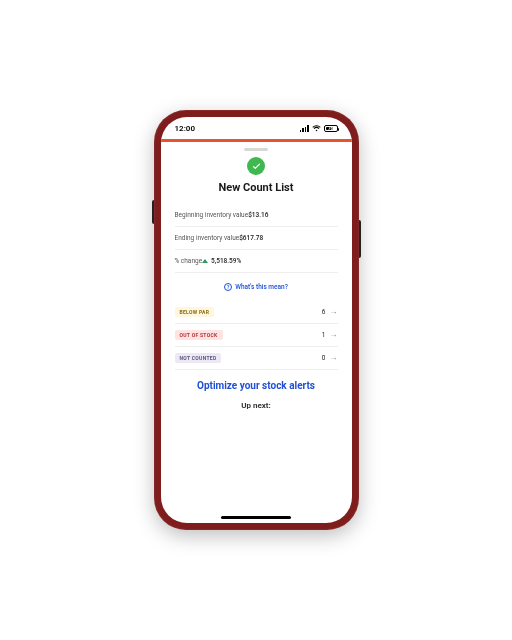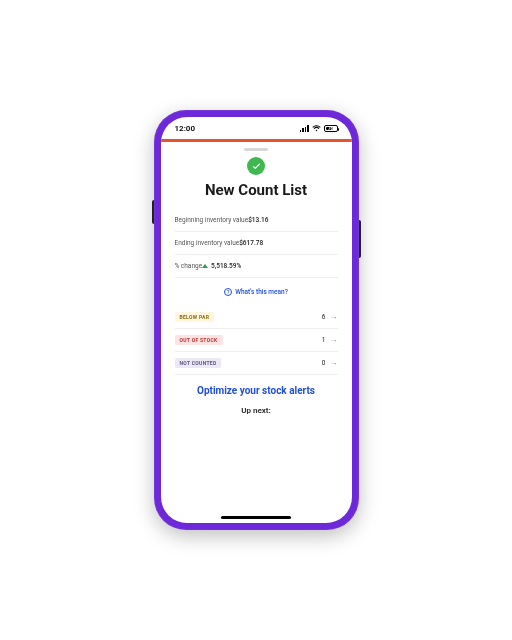--- a/index.html
+++ b/index.html
@@ -4,21 +4,21 @@
 <style>
   * { box-sizing: border-box; margin: 0; padding: 0; }
   body {
     width: 512px; height: 640px;
     background: #ffffff;
     display: flex; align-items: center; justify-content: center;
     font-family: -apple-system, BlinkMacSystemFont, "Segoe UI", Roboto, sans-serif;
   }
   .phone {
     width: 205px; height: 420px;
-    background: #6d28d9;
+    background: #7f1d1d;
     border-radius: 32px;
     padding: 7px;
     box-shadow: 0 6px 20px rgba(0,0,0,0.25), inset 0 0 2px rgba(255,255,255,0.2);
     position: relative;
   }
   .phone::before {
     content:""; position:absolute; left:-2px; top:90px; width:2px; height:24px;
     background:#222; border-radius:2px 0 0 2px;
   }
   .phone::after {
@@ -54,21 +54,21 @@
   .battery .fill{background:#000;height:100%;width:76%;border-radius:1px;}
   .battery .pct{position:absolute;left:0;right:0;text-align:center;font-size:4.5px;color:#fff;font-weight:700;top:0.5px;}
   .orangebar { height:3px; background:#e8522f; }
   .drag { width:24px; height:3px; background:#d8d8d8; border-radius:2px; margin:6px auto 4px; }
   .content { flex:1; overflow:hidden; padding: 0 14px; text-align:center; font-size:7px; color:#333;}
   .check {
     width:18px;height:18px;border-radius:50%;background:#3fb84f;margin:2px auto 6px;
     display:flex;align-items:center;justify-content:center;
   }
   .check svg{width:9px;height:9px;}
-  .title { font-size:15px; font-weight:700; color:#1a1a1a; margin-bottom:10px;}
+  .title { font-size:11px; font-weight:700; color:#1a1a1a; margin-bottom:10px;}
   .row {
     display:flex; justify-content:flex-start; align-items:center;
     padding:7px 0; border-bottom:0.5px solid #eee; font-size:6.5px;
   }
   .row .label{ color:#555; text-align:left;}
   .row .value{ color:#222; font-weight:500;}
   .pctrow .value{ display:flex; align-items:center; gap:3px;}
   .tri-up{ width:0;height:0;border-left:3px solid transparent;border-right:3px solid transparent;border-bottom:4px solid #2a9d5e;}
   .link { color:#1f4fd6; font-size:6.5px; margin:10px 0; display:inline-flex; align-items:center; gap:3px; font-weight:500;}
   .link .q{

